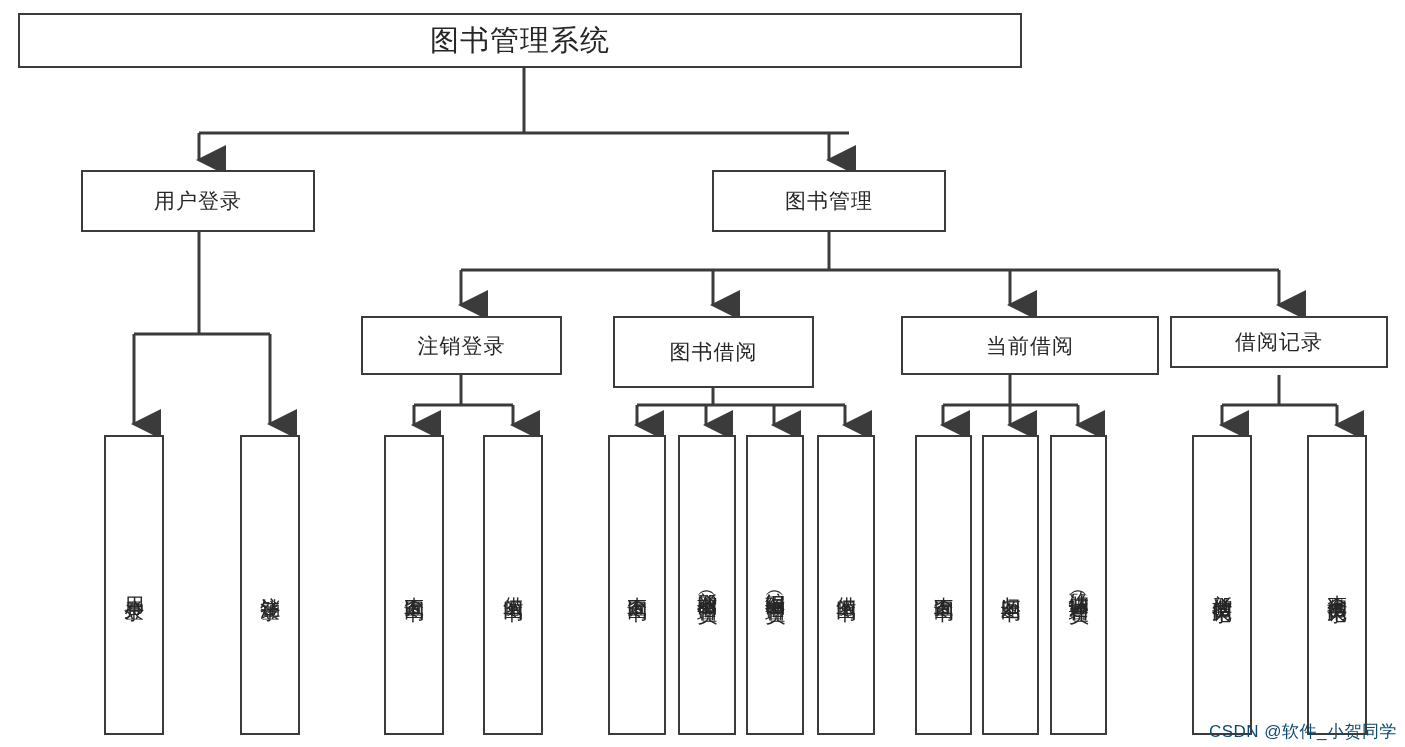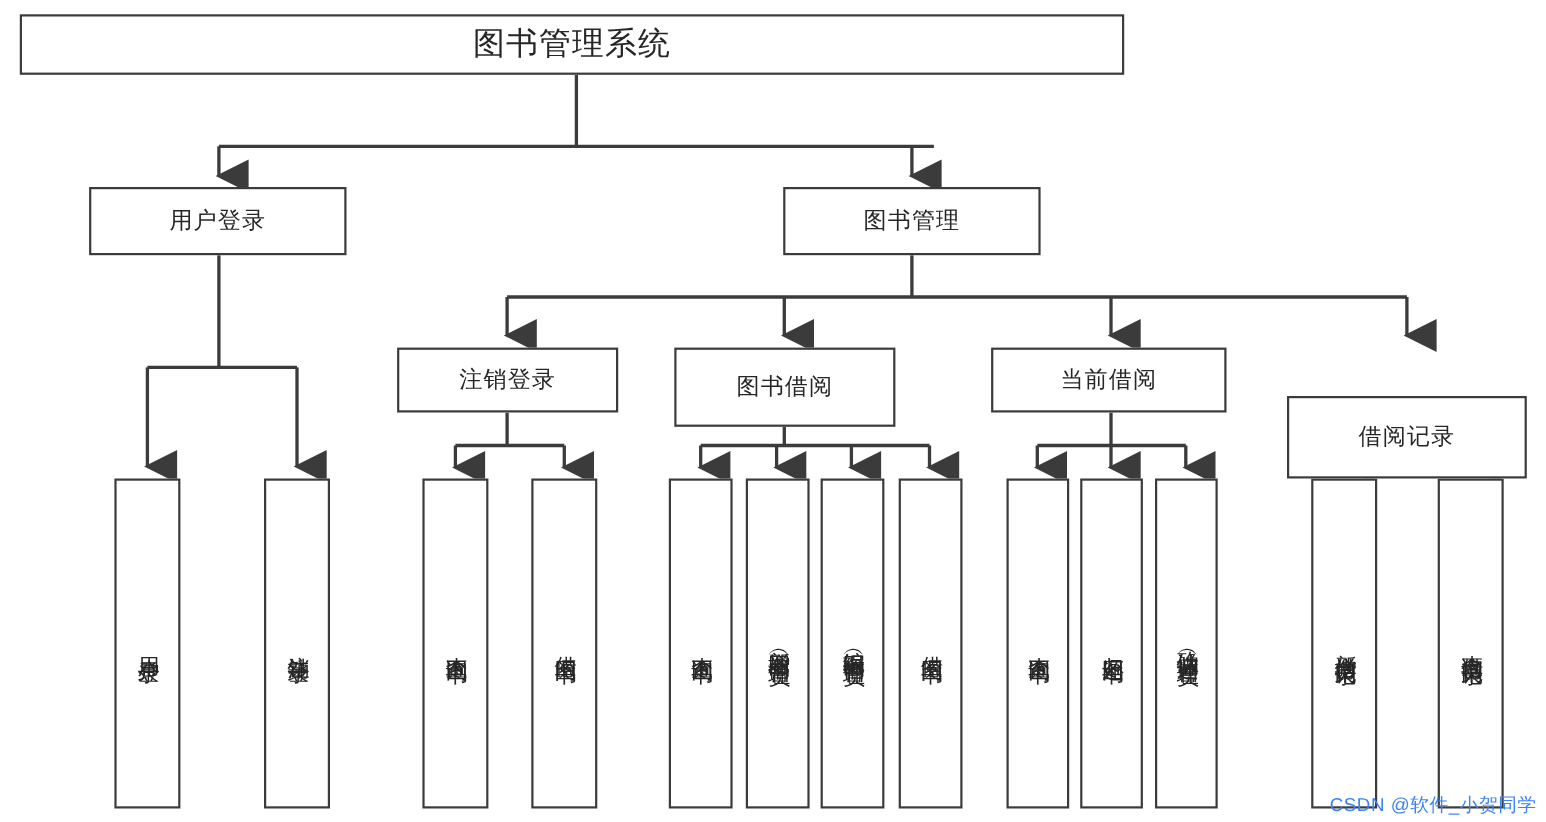--- a/index.html
+++ b/index.html
@@ -56,21 +56,21 @@
     letter-spacing: 2px;
     white-space: nowrap;
     display: block;
     text-align: center;
   }
   .watermark {
     position: absolute;
     right: 8px;
     bottom: 4px;
     font-size: 17px;
-    color: #3b82f6;
+    color: #0c4a6e;
     letter-spacing: 0.5px;
     white-space: nowrap;
     user-select: none;
   }
 </style>
 </head>
 <body>
 
 <div id="canvas">
 
@@ -135,24 +135,24 @@
   <div class="node horiz" style="left:712px; top:170px; width:234px; height:62px;">
     <span>图书管理</span>
   </div>
 
   <div class="node horiz" style="left:361px; top:316px; width:201px; height:59px;">
     <span>注销登录</span>
   </div>
   <div class="node horiz" style="left:613px; top:316px; width:201px; height:72px;">
     <span>图书借阅</span>
   </div>
-  <div class="node horiz" style="left:901px; top:316px; width:214px; height:59px;">
+  <div class="node horiz" style="left:901px; top:316px; width:258px; height:59px;">
     <span>当前借阅</span>
   </div>
-  <div class="node horiz" style="left:1170px; top:316px; width:218px; height:75px;margin-top:44px;">
+  <div class="node horiz" style="left:1170px; top:316px; width:218px; height:52px;">
     <span>借阅记录</span>
   </div>
 
   <div class="node leaf" style="left:104px; top:435px; width:60px; height:300px;">
     <span class="vtext">用户登录</span>
   </div>
   <div class="node leaf" style="left:240px; top:435px; width:60px; height:300px;">
     <span class="vtext">注销登录</span>
   </div>
 

